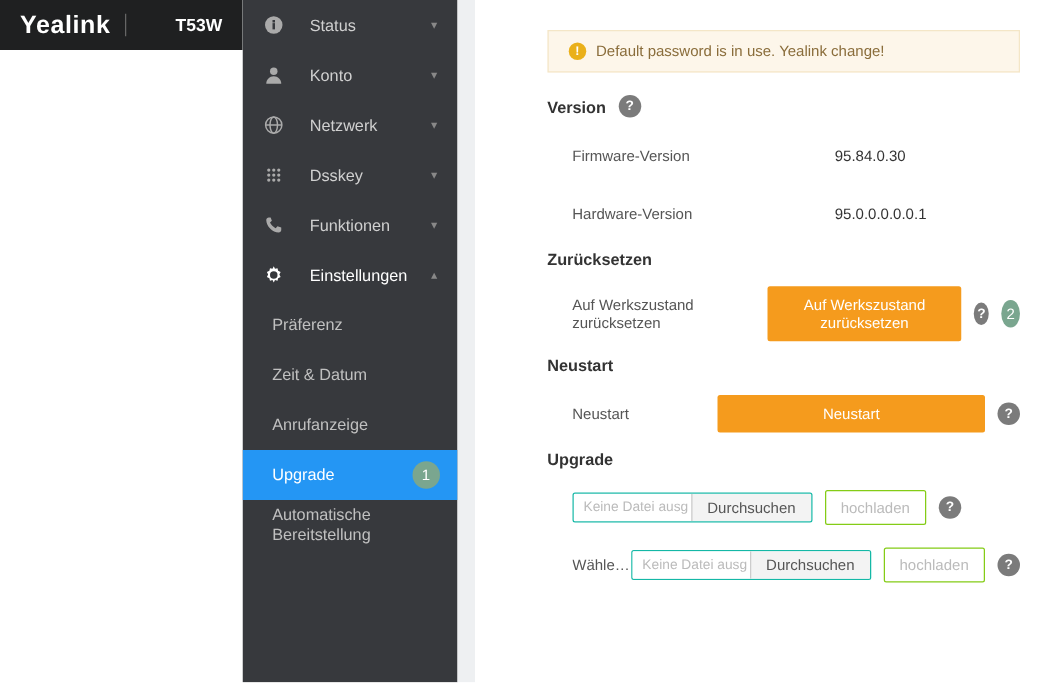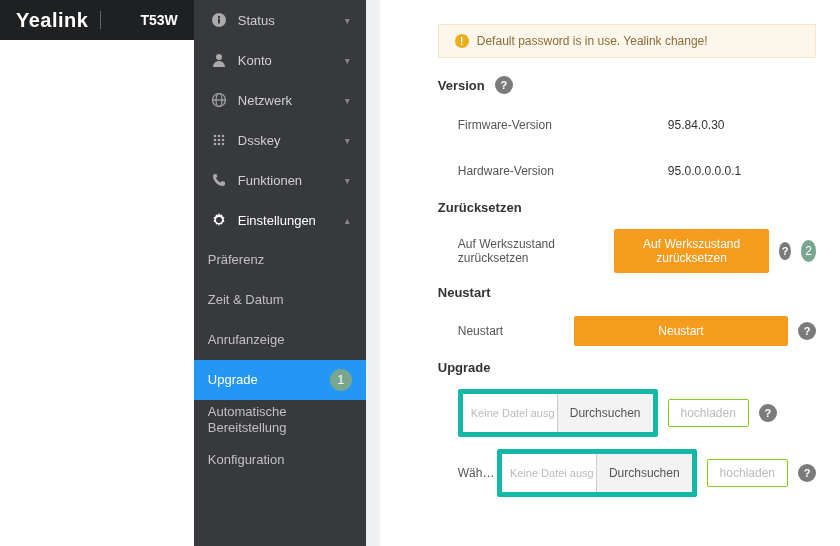--- a/index.html
+++ b/index.html
@@ -9,28 +9,28 @@
   
   .header { height: 40px; background: #1f2021; display: flex; align-items: center; padding: 0 16px; color: #fff; }
   .brand { font-size: 20px; font-weight: bold; letter-spacing: 0.5px; }
   .divider-v { width: 1px; height: 18px; background: #666; margin: 0 12px; }
   .model { font-size: 14px; font-weight: bold; margin-left: 27px; }
 
   .body { flex: 1; display: flex; overflow: hidden; }
 
   
   .sidebar { width: 172px; background: #37393d; color: #d0d0d0; display: flex; flex-direction: column; overflow-y: auto; }
-  .nav-item { display: flex; align-items: center; padding: 0 16px; height: 40px; cursor: pointer; }
+  .nav-item { display: flex; align-items: center; padding: 0 16px; height: 40px; cursor: pointer; gap: 10px; }
   .nav-item .icon { width: 18px; height: 18px; margin-right: 10px; display: flex; align-items: center; justify-content: center; color: #aaa; }
   .nav-item .label { flex: 1; font-size: 13px; }
   .nav-item .chev { color: #888; font-size: 10px; }
   .nav-item.expanded { color: #fff; }
   .nav-item.expanded .icon { color: #fff; }
   .subnav { display: flex; flex-direction: column; }
-  .sub-item { height: 40px; display: flex; align-items: center; padding-left: 14px; cursor: pointer; color: #c0c0c0; position: relative; }
+  .sub-item { height: 40px; display: flex; align-items: center; padding-left: 24px; cursor: pointer; color: #c0c0c0; position: relative; }
   .sub-item.active { background: #2496f4; color: #fff; }
   .badge { width: 22px; height: 22px; border-radius: 50%; background: #7aa68f; color: #fff; display: flex; align-items: center; justify-content: center; font-size: 12px; position: absolute; right: 14px; }
   .sub-item .label { font-size: 13px; line-height: 1.2; }
 
   
   .scroll-gutter { width: 14px; background: #eef0f2; }
 
   
   .main { flex: 1; background: #fff; overflow-y: auto; padding: 24px 24px 24px 58px; }
   .notice { background: #fdf6ea; border: 1px solid #f4e6c7; color: #8a6d3b; padding: 9px 16px; font-size: 12px; display: flex; align-items: center; margin-bottom: 18px; }
@@ -43,21 +43,21 @@
   .row { display: flex; align-items: center; min-height: 34px; margin-bottom: 12px; padding-left: 20px; }
   .row .rlabel { width: 210px; font-size: 12px; color: #555; }
   .row .rvalue { font-size: 12px; color: #333; }
   .row .rcontrol { display: flex; align-items: center; }
 
   .btn-orange { background: #f59b1d; color: #fff; border: none; padding: 8px 20px; font-size: 12px; cursor: pointer; border-radius: 2px; }
   .btn-orange.wide { width: 214px; text-align: center; }
 
   .badge-inline { width: 22px; height: 22px; border-radius: 50%; background: #7aa68f; color: #fff; display: inline-flex; align-items: center; justify-content: center; font-size: 12px; margin-left: 10px; }
 
-  .file-combo { display: inline-flex; border: 5px solid #14b8a6; border-radius: 2px; overflow: hidden; height: 48px; }
+  .file-combo { display: inline-flex; border: 1px solid #14b8a6; border-radius: 2px; overflow: hidden; height: 24px; }
   .file-combo .fc-text { width: 94px; padding: 0 8px; font-size: 11px; color: #bbb; display: flex; align-items: center; background: #fff; white-space: nowrap; overflow: hidden; }
   .file-combo .fc-btn { background: #f3f3f3; border-left: 1px solid #ccc; padding: 0 12px; font-size: 12px; color: #555; display: flex; align-items: center; cursor: pointer; }
   .btn-ghost { border: 1px solid #84cc16; background: #fff; color: #bbb; padding: 6px 12px; font-size: 12px; margin-left: 10px; border-radius: 2px; cursor: not-allowed; }
 
   .row .rlabel.long { width: 210px; font-size: 12px; white-space: nowrap; overflow: hidden; text-overflow: ellipsis; }
 </style>
 </head>
 <body>
 
 <div class="app">
@@ -154,23 +154,20 @@
         <div class="sub-item">
           <span class="label">Anrufanzeige</span>
         </div>
         <div class="sub-item active">
           <span class="label">Upgrade</span>
           <span class="badge">1</span>
         </div>
         <div class="sub-item">
           <span class="label">Automatische Bereitstellung</span>
         </div>
-        <div class="sub-item">
-          <span class="label">Konfiguration</span>
-        </div>
       </div>
     </div>
 
     <div class="scroll-gutter"></div>
 
     <div class="main">
 
       <div class="notice">
         <span class="warn-icon">!</span>
         <span>Default password is in use. Yealink change!</span>

